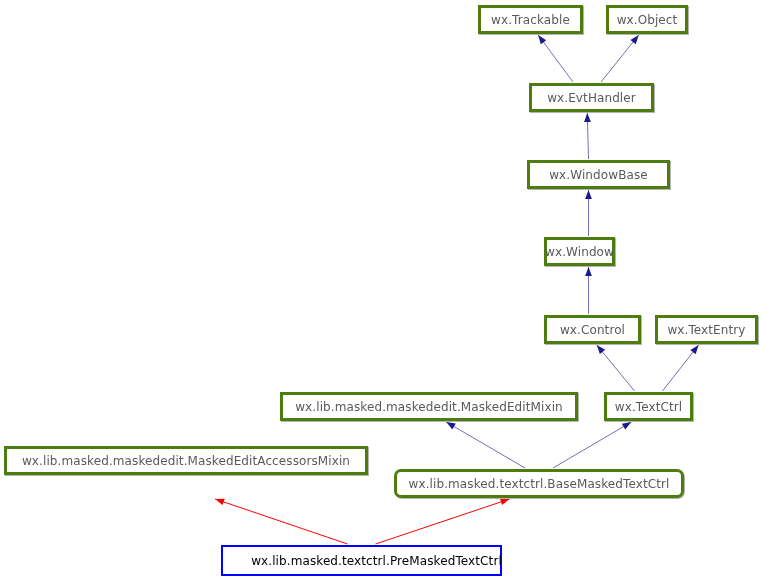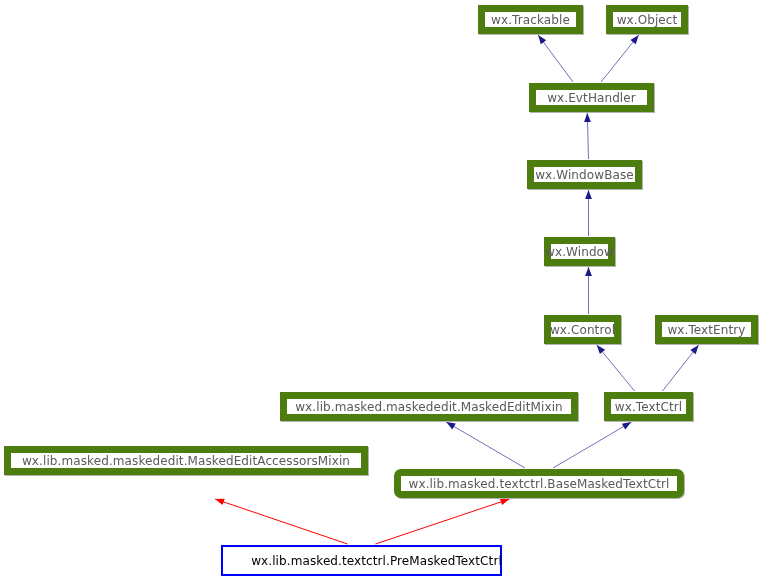--- a/index.html
+++ b/index.html
@@ -30,21 +30,21 @@
     height: 581px;
     pointer-events: none;
   }
   .node {
     position: absolute;
     box-sizing: border-box;
     display: flex;
     align-items: center;
     justify-content: center;
     background: #ffffff;
-    border: 7px solid #4d7c0f;
+    border: 3px solid #4d7c0f;
     box-shadow: 1px 1px 0 0 #b4b4b4;
     white-space: nowrap;
   }
   .node .node-label {
     font-size: 12px;
     line-height: 12px;
     color: #5a5a5a;
     letter-spacing: 0.1px;
   }
   .node.highlight {
@@ -108,27 +108,27 @@
   <div id="node-layer">
       <div class="node" style="left: 478px; top: 5px; width: 105px; height: 29px;">
         <span class="node-label">wx.Trackable</span>
       </div>
       <div class="node" style="left: 606px; top: 5px; width: 82px; height: 29px;">
         <span class="node-label">wx.Object</span>
       </div>
       <div class="node" style="left: 529px; top: 83px; width: 125px; height: 29px;">
         <span class="node-label">wx.EvtHandler</span>
       </div>
-      <div class="node" style="left: 527px; top: 160px; width: 115px; height: 29px;">
+      <div class="node" style="left: 527px; top: 160px; width: 143px; height: 29px;">
         <span class="node-label">wx.WindowBase</span>
       </div>
       <div class="node" style="left: 544px; top: 237px; width: 71px; height: 29px;">
         <span class="node-label">wx.Window</span>
       </div>
-      <div class="node" style="left: 544px; top: 315px; width: 77px; height: 29px;">
+      <div class="node" style="left: 544px; top: 315px; width: 97px; height: 29px;">
         <span class="node-label">wx.Control</span>
       </div>
       <div class="node" style="left: 655px; top: 315px; width: 103px; height: 29px;">
         <span class="node-label">wx.TextEntry</span>
       </div>
       <div class="node" style="left: 280px; top: 392px; width: 298px; height: 29px; justify-content: center;">
         <span class="node-label">wx.lib.masked.maskededit.MaskedEditMixin</span>
       </div>
       <div class="node" style="left: 604px; top: 392px; width: 89px; height: 29px;">
         <span class="node-label">wx.TextCtrl</span>

